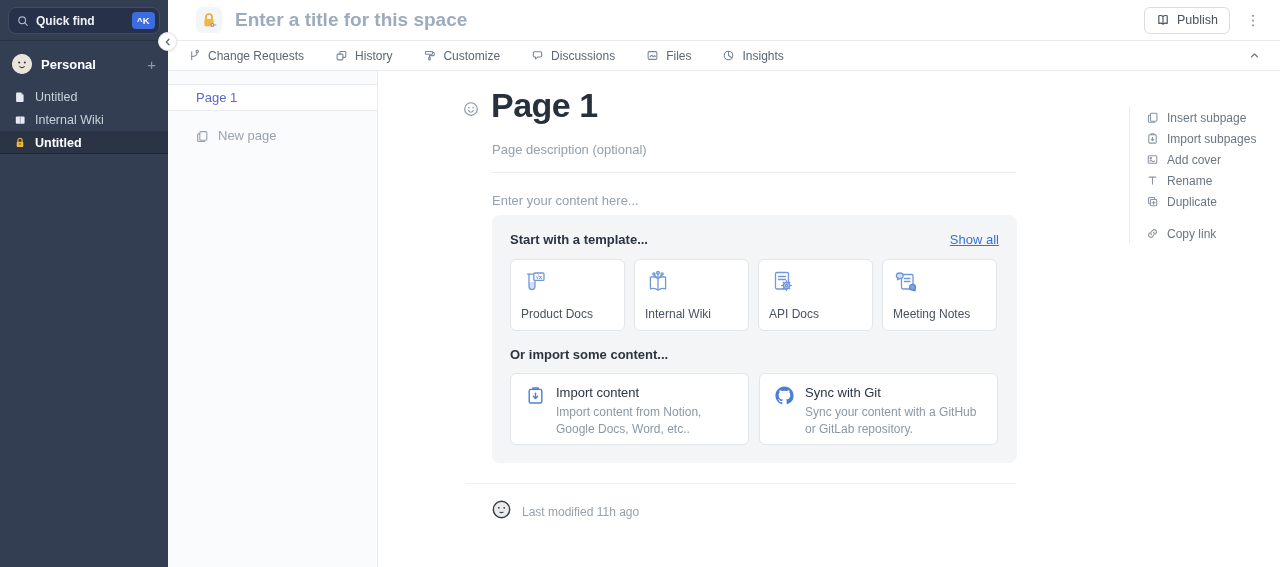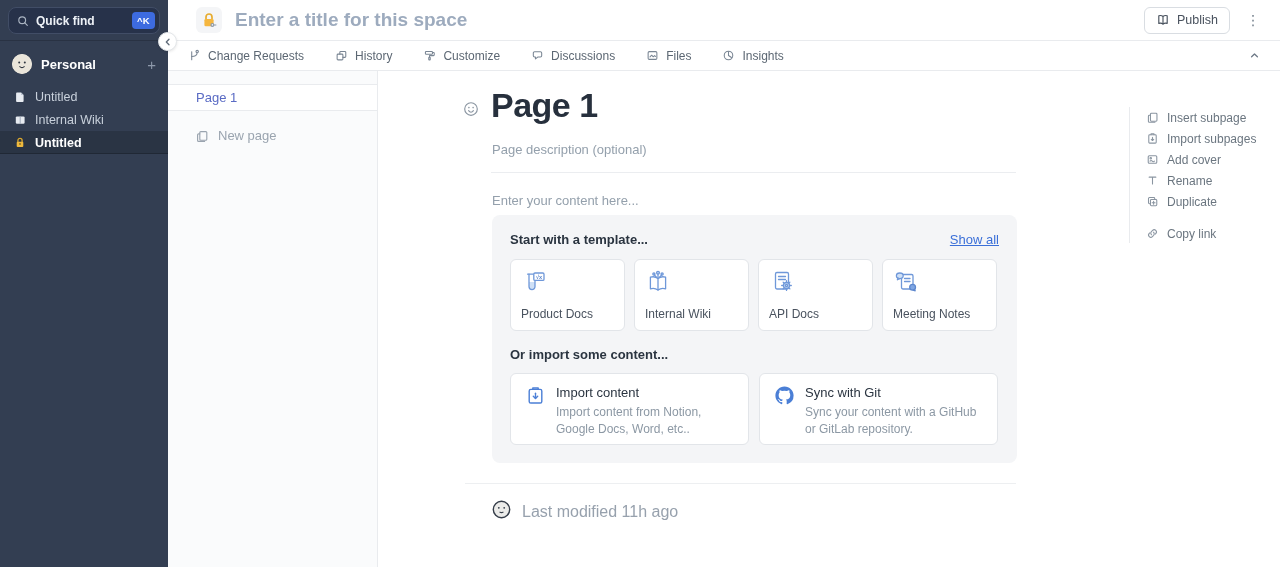--- a/index.html
+++ b/index.html
@@ -67,21 +67,21 @@
   .icard .isub { font-size:12px; line-height:1.45; color:#8c98a4; max-width:178px; }
 
   .rail-divider { position:absolute; left:751px; top:36px; height:136px; border-left:1px solid #e9ebee; }
   .action-rail { position:absolute; left:768px; top:36px; }
   .action-item { height:21px; display:flex; align-items:center; gap:8px; color:#6b7680; font-size:12px; cursor:pointer; white-space:nowrap; }
   .action-item .aicon { width:13px; display:flex; justify-content:center; color:#8a95a1; flex:none; }
   .action-item.gap-top { margin-top:11px; }
 
   .footer-divider { position:absolute; left:87px; top:412px; width:551px; border-top:1px solid #edeff1; }
   .page-footer { position:absolute; left:114px; top:429px; display:flex; align-items:center; gap:11px; }
-  .page-footer .ftext { font-size:16px; color:#97a1ad; }
+  .page-footer .ftext { font-size:12px; color:#97a1ad; }
 </style>
 </head>
 <body>
 
 <div id="app">
 
   <div class="sidebar">
     <div class="search-wrap">
       <div class="search-box">
         <span class="mag">

